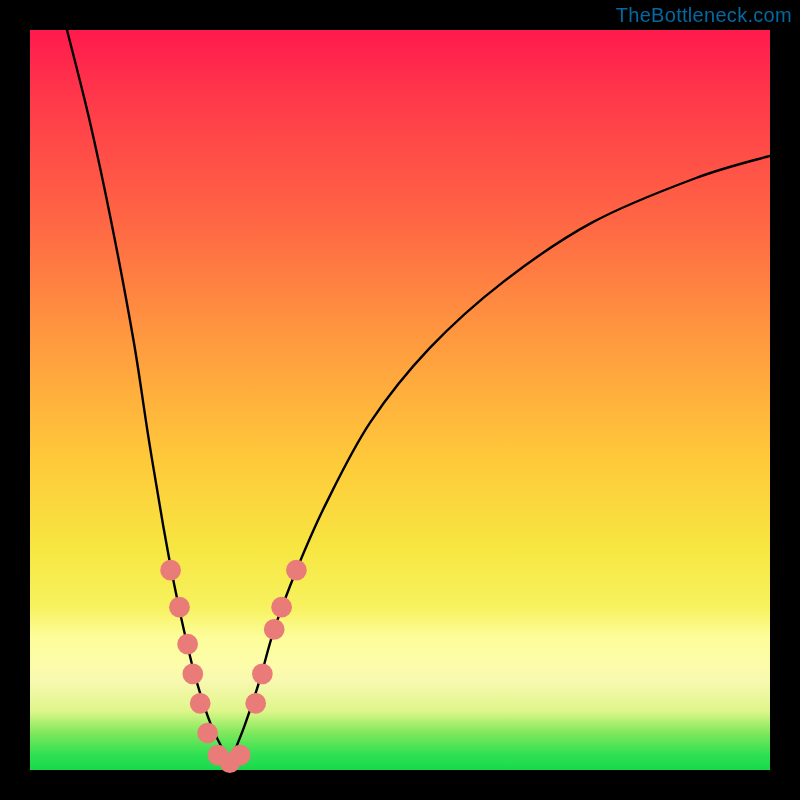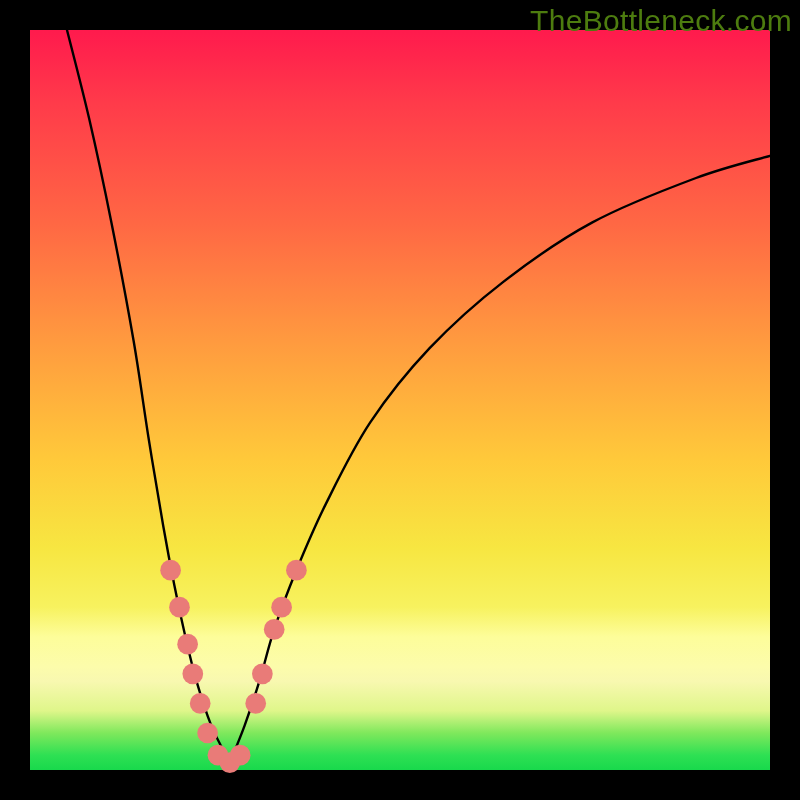--- a/index.html
+++ b/index.html
@@ -14,22 +14,22 @@
   .frame {
     position: relative;
     width: 800px;
     height: 800px;
     background: #000;
   }
   .watermark {
     position: absolute;
     top: 4px;
     right: 8px;
-    color: #4d7c0f;
-    font-size: 30px;
+    color: #0369a1;
+    font-size: 20px;
     font-weight: 500;
     letter-spacing: 0.3px;
     z-index: 30;
     user-select: none;
   }
   .plot-area {
     position: absolute;
     left: 30px;
     top: 30px;
     width: 740px;

